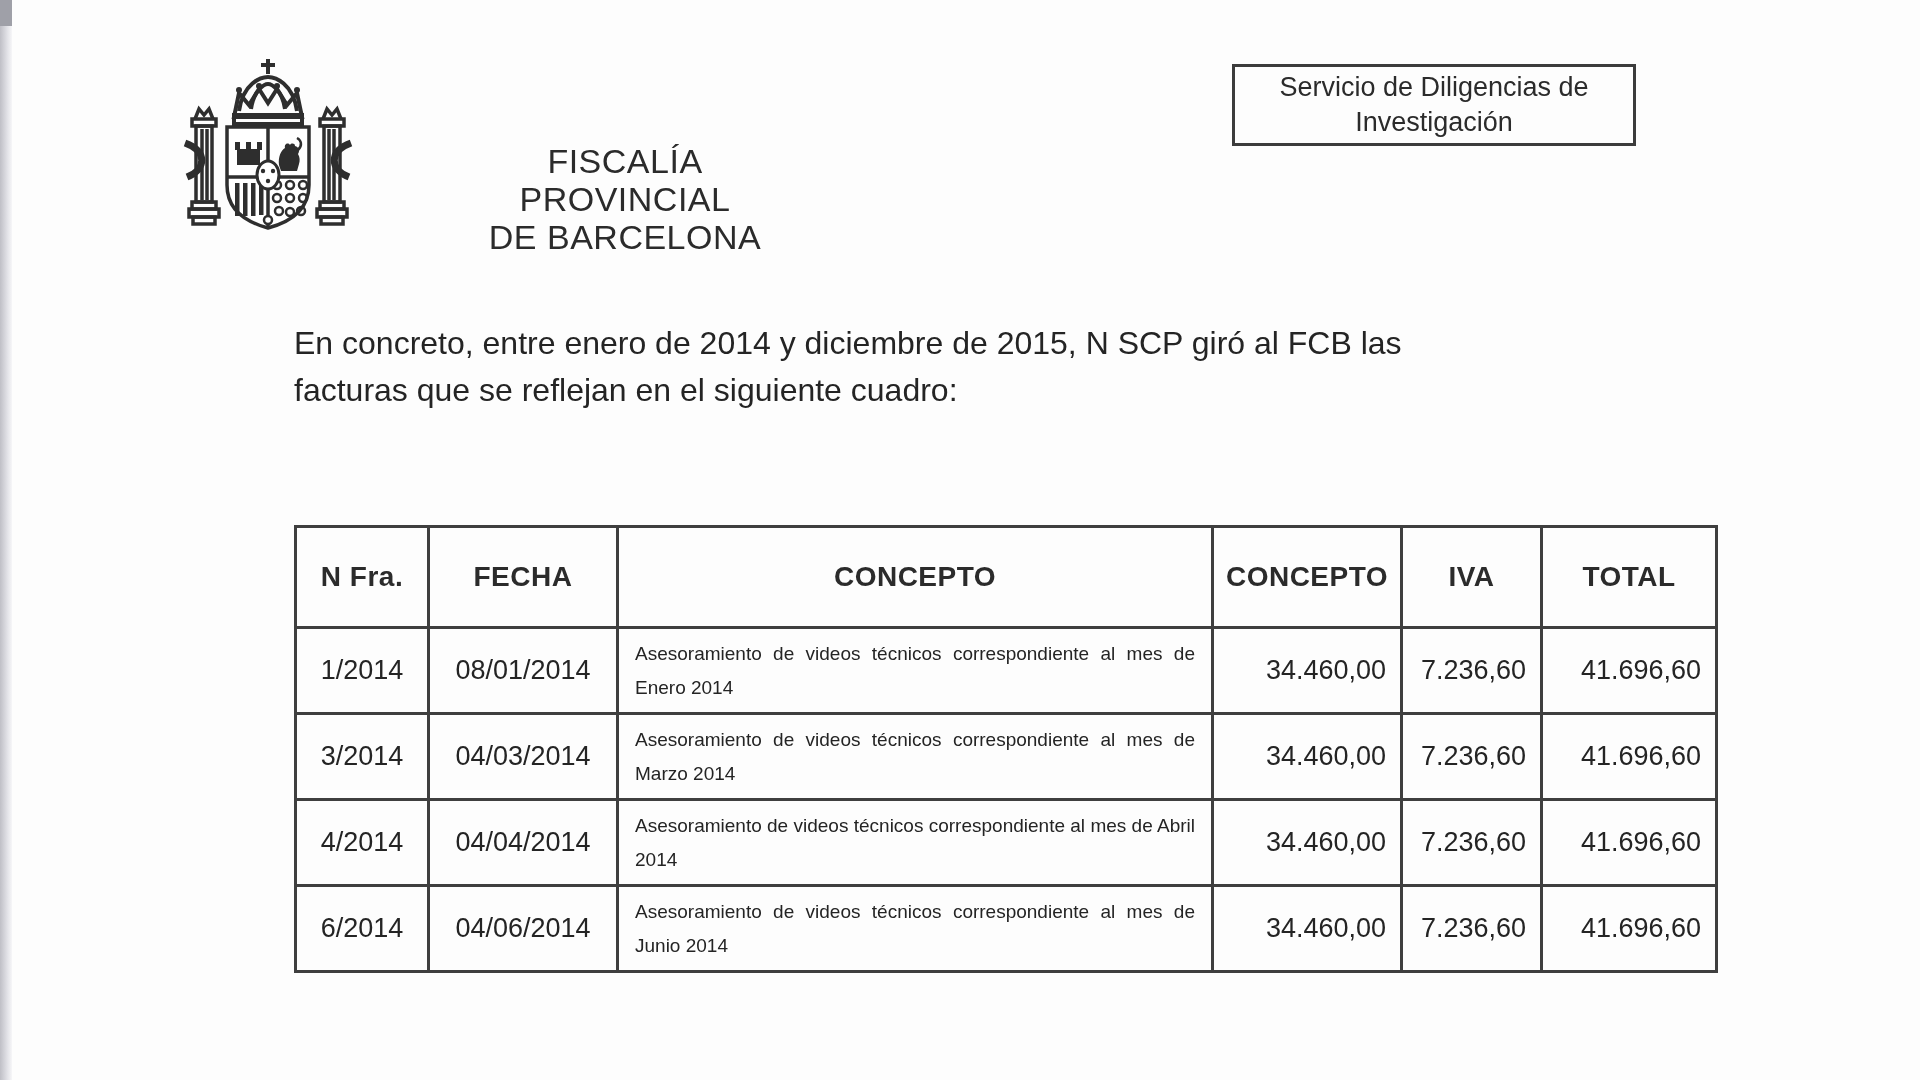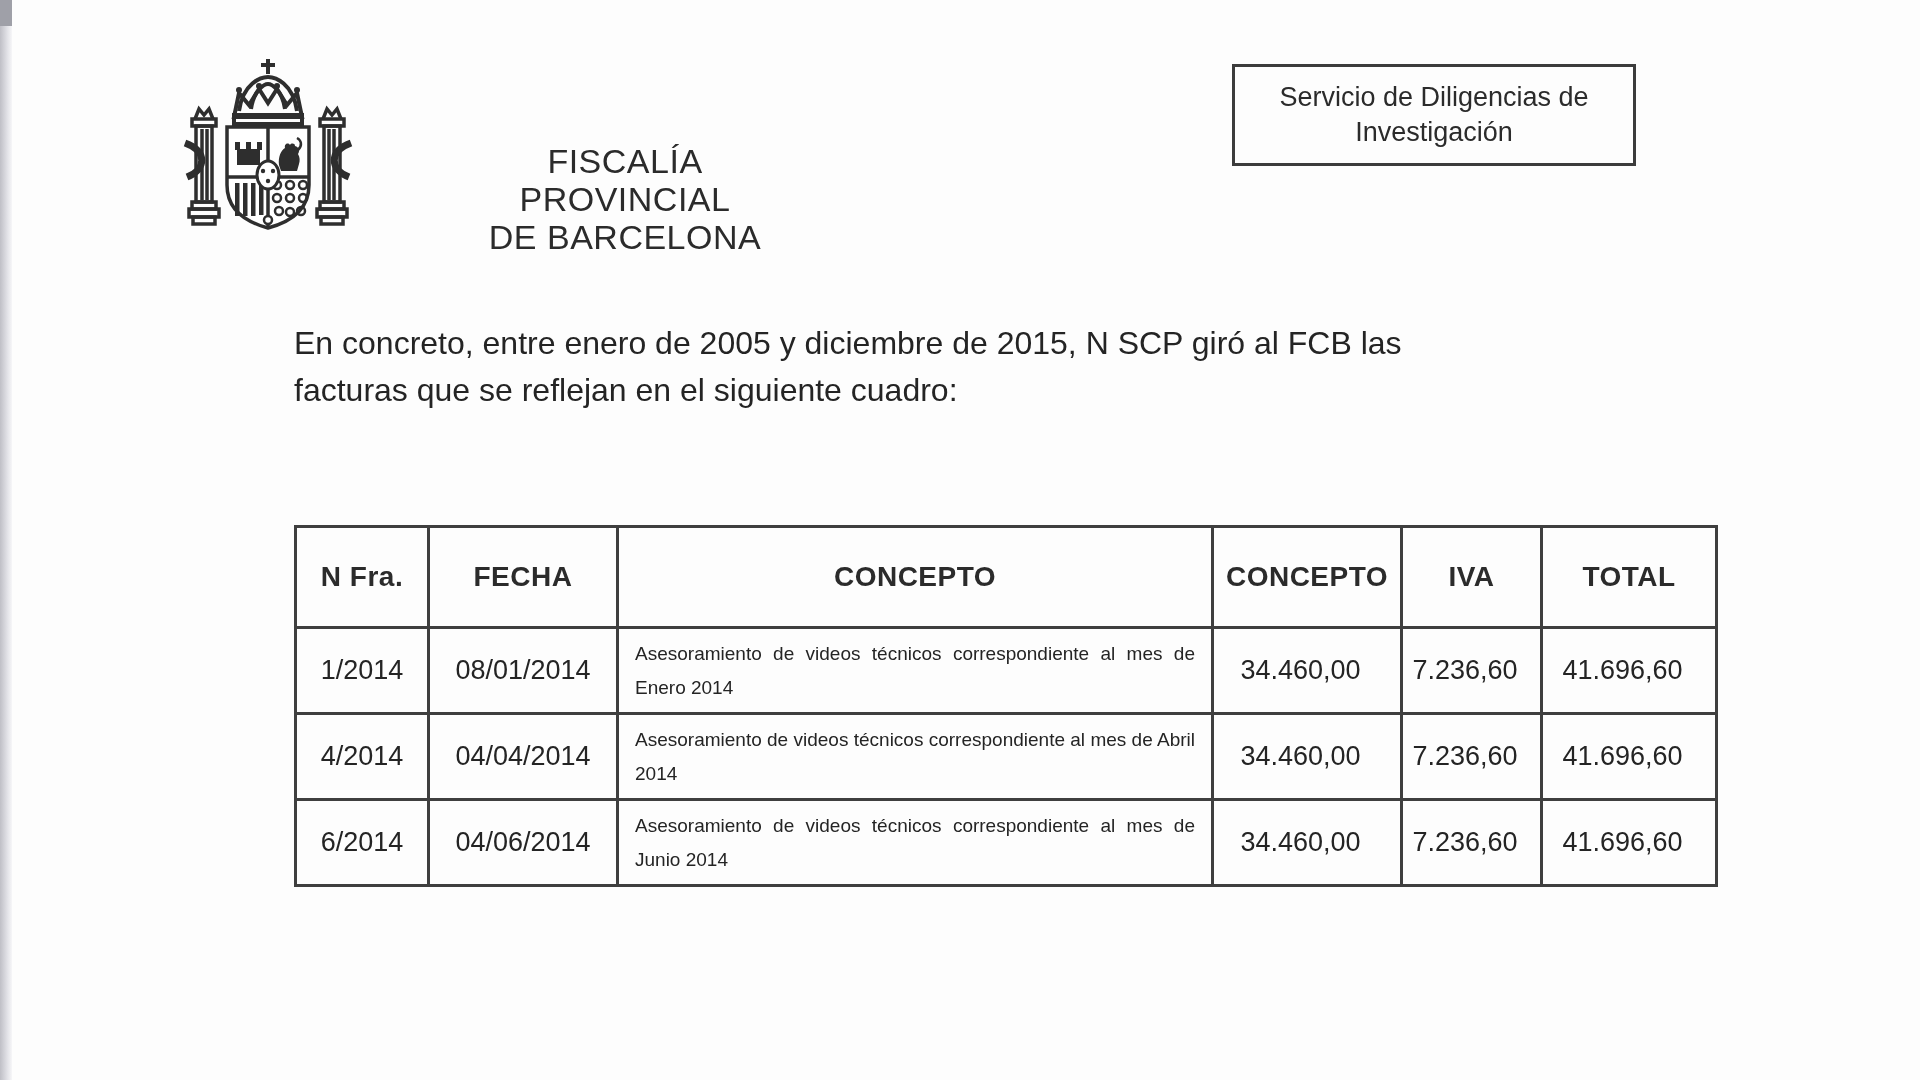--- a/index.html
+++ b/index.html
@@ -14,36 +14,36 @@
     background:linear-gradient(90deg,#bfbfc6 0%,#e4e4e9 65%,#f6f6f8 100%);}
   .scan-strip-top{position:absolute;left:0;top:0;width:12px;height:26px;background:#9fa0a8;}
   
   .doc{position:absolute;left:0;top:0;width:100%;height:100%;filter:blur(0.45px);}
 
   .emblem{position:absolute;left:179px;top:56px;width:178px;height:186px;}
 
   .org-name{position:absolute;left:444px;top:129px;width:362px;
     text-align:center;font-size:34px;line-height:38px;color:#2b2b2b;letter-spacing:0.5px;margin-top:13px;}
 
-  .service-box{position:absolute;left:1232px;top:64px;width:404px;height:102px;
+  .service-box{position:absolute;left:1232px;top:64px;width:404px;height:82px;
     border:3px solid #3c3c3c;box-sizing:border-box;
     display:flex;align-items:center;justify-content:center;
     text-align:center;font-size:27px;line-height:35px;color:#2b2b2b;padding:0 14px;}
 
   .intro{position:absolute;left:294px;top:320px;font-size:32px;line-height:47px;color:#242424;}
 
   table.invoice{position:absolute;left:294px;top:525px;width:1421px;
     border-collapse:collapse;table-layout:fixed;color:#242424;background:#fdfdfd;}
   table.invoice th,table.invoice td{border:3px solid #3f3f3f;vertical-align:middle;overflow:hidden;}
   table.invoice thead tr{height:101px;}
   table.invoice tbody tr{height:86px;}
   table.invoice th{font-size:28px;font-weight:700;text-align:center;letter-spacing:0.5px;color:#2b2b2b;}
   td.c-nfra,td.c-fecha{text-align:center;font-size:27px;}
   td.c-concepto{text-align:justify;text-align-last:left;padding:4px 16px;font-size:19px;line-height:34px;}
-  td.c-num{text-align:center;padding-right:14px;font-size:27px;}
+  td.c-num{text-align:right;padding-right:14px;font-size:27px;}
 </style>
 </head>
 <body>
 
 <div class="page">
   <div class="scan-strip"></div>
   <div class="scan-strip-top"></div>
 
   <div class="doc">
 
@@ -125,21 +125,21 @@
     <div class="org-name">
       <div>FISCALÍA PROVINCIAL</div>
       <div>DE BARCELONA</div>
     </div>
 
     <div class="service-box">
       <span>Servicio de Diligencias de Investigación</span>
     </div>
 
     <div class="intro">
-      <div>En concreto, entre enero de 2005 y diciembre de 2015, N SCP giró al FCB las</div>
+      <div>En concreto, entre enero de 2014 y diciembre de 2015, N SCP giró al FCB las</div>
       <div>facturas que se reflejan en el siguiente cuadro:</div>
     </div>
 
     <table class="invoice">
       <colgroup>
         <col style="width:133px">
           <col style="width:189px">
           <col style="width:595px">
         <col style="width:189px">
           <col style="width:140px">
@@ -159,20 +159,28 @@
       <tr>
         <td class="c-nfra">1/2014</td>
         <td class="c-fecha">08/01/2014</td>
         <td class="c-concepto">Asesoramiento de videos técnicos correspondiente al mes de Enero 2014</td>
         <td class="c-num">34.460,00</td>
         <td class="c-num">7.236,60</td>
         <td class="c-num">41.696,60</td>
       </tr>
 
 
+      <tr>
+        <td class="c-nfra">3/2014</td>
+        <td class="c-fecha">04/03/2014</td>
+        <td class="c-concepto">Asesoramiento de videos técnicos correspondiente al mes de Marzo 2014</td>
+        <td class="c-num">34.460,00</td>
+        <td class="c-num">7.236,60</td>
+        <td class="c-num">41.696,60</td>
+      </tr>
 
       <tr>
         <td class="c-nfra">4/2014</td>
         <td class="c-fecha">04/04/2014</td>
         <td class="c-concepto">Asesoramiento de videos técnicos correspondiente al mes de Abril 2014</td>
         <td class="c-num">34.460,00</td>
         <td class="c-num">7.236,60</td>
         <td class="c-num">41.696,60</td>
       </tr>
 

